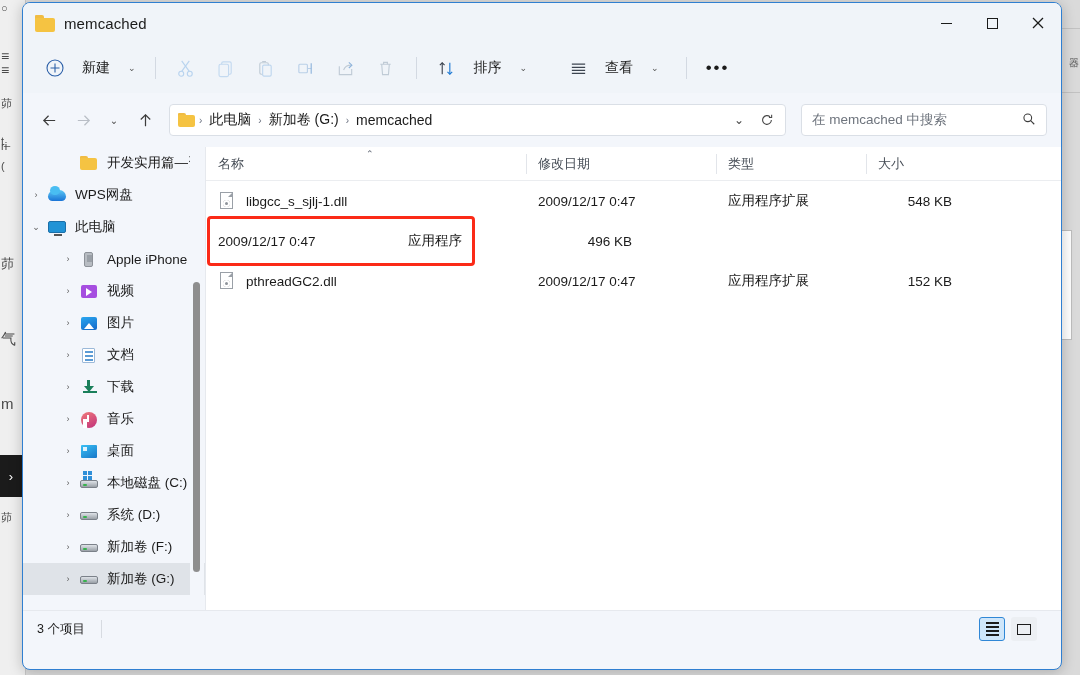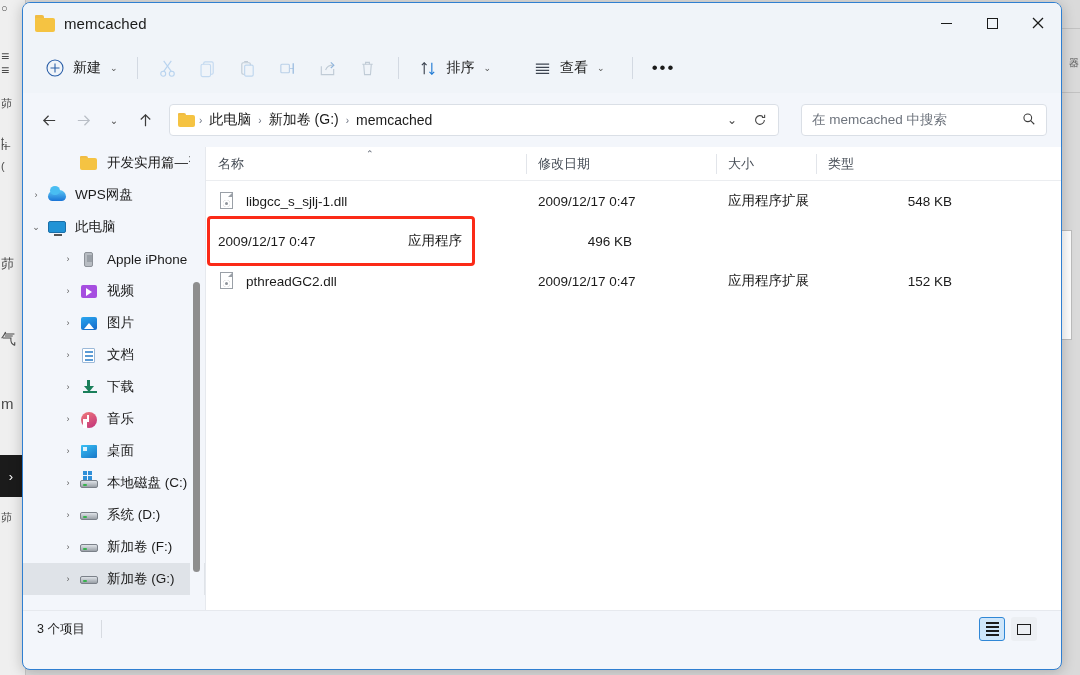--- a/index.html
+++ b/index.html
@@ -80,21 +80,21 @@
   }
   .glyph-min { display:block; width: 11px; height: 1px; background: #1b1b1b; }
   .glyph-max { display:block; width: 11px; height: 11px; border: 1px solid #1b1b1b; }
 
   
   .toolbar {
     height: 50px; background: #f0f4f9;
     display: flex; align-items: center; padding-left: 12px;
   }
   .tb-btn {
-    height: 32px; display: flex; align-items: center; gap: 7px;
+    height: 32px; display: flex; align-items: center; gap: 16px;
     padding: 0 9px; border-radius: 4px; cursor: default;
     color: #1b1b1b; font-size: 14px;
   }
   .tb-sep { width: 1px; height: 22px; background: #d3d9e2; margin: 0 10px; }
   .tb-icon { display: flex; align-items: center; justify-content: center; width: 22px; height: 22px; }
   .chev { font-size: 9px; color: #555; margin-left: 2px; }
   .dots { letter-spacing: 2px; font-size: 17px; color: #1b1b1b; line-height: 10px; }
   .tb-spacer-wide { width: 22px; }
 
   
@@ -120,21 +120,21 @@
   .crumb-folder .body { position:absolute; left:0; top:2px; width:17px; height:12px; background:#f5c342; border-radius:1px 2px 2px 2px;}
   .crumb { font-size: 14px; color: #1b1b1b; padding: 3px 5px; border-radius: 3px; cursor: default; }
   .crumb-sep { color: #6b7280; font-size: 10px; padding: 0 2px; }
   .addr-right { margin-left: auto; display: flex; align-items: center; }
   .addr-icon-btn {
     width: 28px; height: 26px; display: flex; align-items: center; justify-content: center;
     color: #4a4a4a; font-size: 12px; border-radius: 3px; cursor: default;
   }
 
   .searchbox {
-    width: 246px; height: 32px; margin-left: 20px;
+    width: 246px; height: 32px; margin-left: 13px;
     background: #fff; border: 1px solid #dadfe6; border-radius: 4px;
     display: flex; align-items: center; padding: 0 10px;
   }
   .search-ph { font-size: 13.5px; color: #6e747d; flex: 1; }
   .search-mag { color: #4a4a4a; font-size: 14px; }
 
   
   .body-split { display: flex; height: 463px; background: #fff; }
 
   
@@ -584,25 +584,25 @@
 
     <div class="filepane">
       <div class="col-headers">
         <div class="col-h c-name">
           <span class="sort-caret">⌃</span>
           <span>名称</span>
         </div>
         <div class="col-h c-date">
           <span>修改日期</span>
         </div>
+        <div class="col-h c-type">
+          <span>类型</span>
+        </div>
         <div class="col-h c-size" style="justify-content:flex-start;padding-left:12px;">
           <span>大小</span>
-        </div>
-        <div class="col-h c-type">
-          <span>类型</span>
         </div>
       </div>
       <div id="rows-root">
           <div class="row">
             <div class="cell c-name">
               <span class="file-ico">
                 <span class="ic-dll"></span>
               </span>
               <span>libgcc_s_sjlj-1.dll</span>
             </div>

